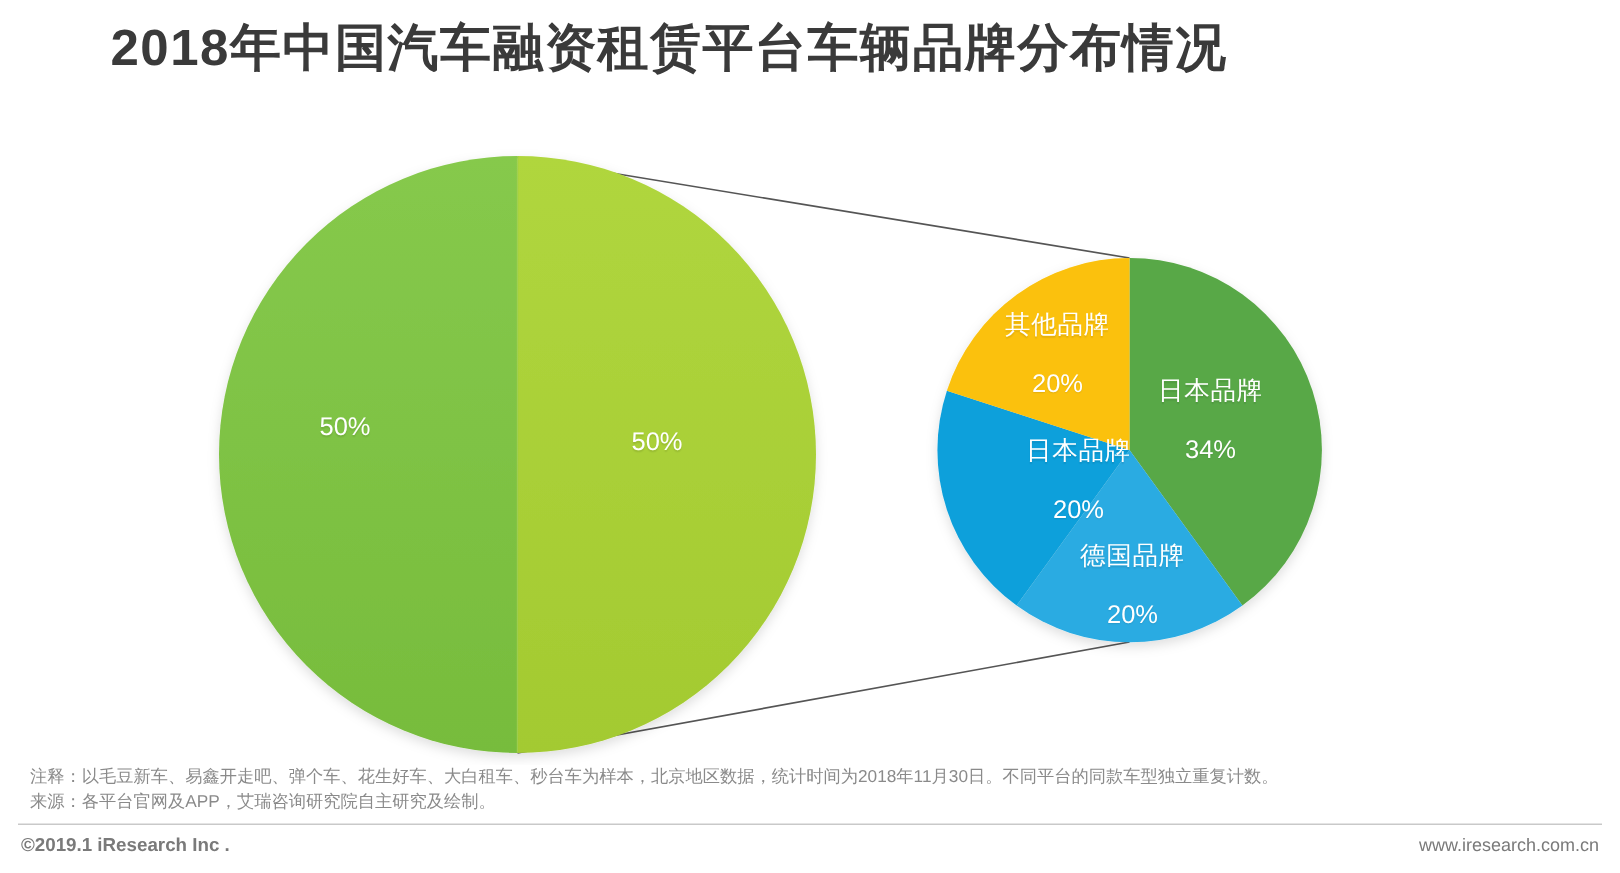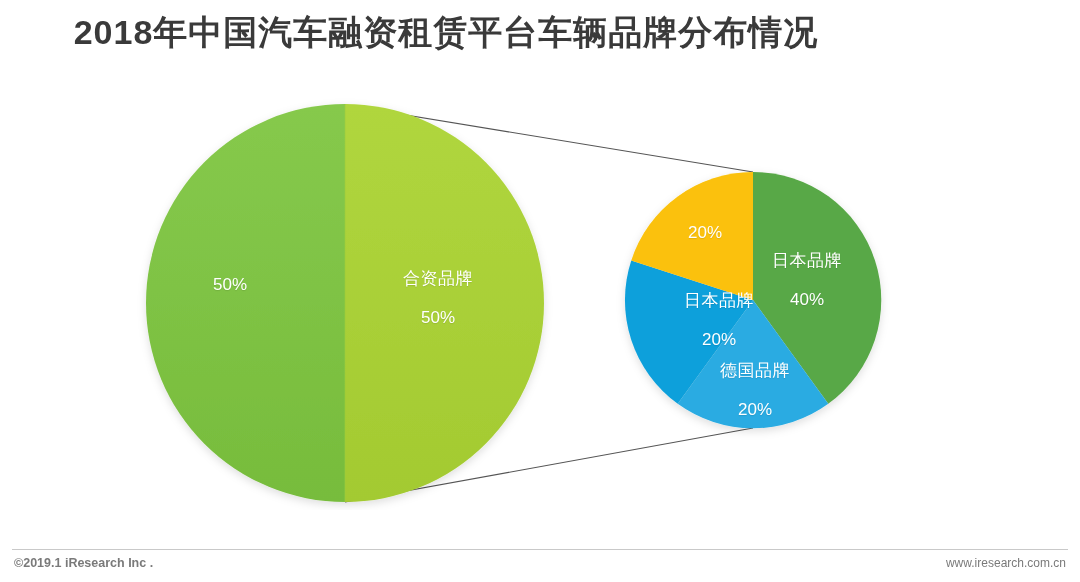--- a/index.html
+++ b/index.html
@@ -144,40 +144,44 @@
       <path d="M 753 230 L 677.75 333.74 A 128 128 0 0 1 631.26 190.44 Z" fill="#0FA0DB"></path>
       <path d="M 753 230 L 631.26 190.44 A 128 128 0 0 1 753 102 Z" fill="#FBC108"></path>
     </g>
   </svg>
 
   <div class="slice-label big" style="left:170px; top:258px; width:120px;">
     <span class="value">50%</span>
   </div>
 
   <div class="slice-label big" style="left:378px; top:268px; width:120px;">
-    <span class="name">合资品牌</span>
     <span class="value">50%</span>
   </div>
 
   <div class="slice-label" style="left:752px; top:250px; width:110px;">
     <span class="name">日本品牌</span>
-    <span class="value">40%</span>
+    <span class="value">34%</span>
   </div>
 
   <div class="slice-label" style="left:700px; top:360px; width:110px;">
     <span class="name">德国品牌</span>
     <span class="value">20%</span>
   </div>
 
   <div class="slice-label" style="left:664px; top:290px; width:110px;">
     <span class="name">日本品牌</span>
     <span class="value">20%</span>
   </div>
 
   <div class="slice-label" style="left:650px; top:206px; width:110px;">
+    <span class="name">其他品牌</span>
     <span class="value">20%</span>
   </div>
 
+  <div class="footnotes">
+    <div>注释：以毛豆新车、易鑫开走吧、弹个车、花生好车、大白租车、秒台车为样本，北京地区数据，统计时间为2018年11月30日。不同平台的同款车型独立重复计数。</div>
+    <div>来源：各平台官网及APP，艾瑞咨询研究院自主研究及绘制。</div>
+  </div>
   <div class="rule"></div>
   <div class="copyright">©2019.1 iResearch Inc .</div>
   <div class="website">www.iresearch.com.cn</div>
 
 </div>
 
 </body></html>

